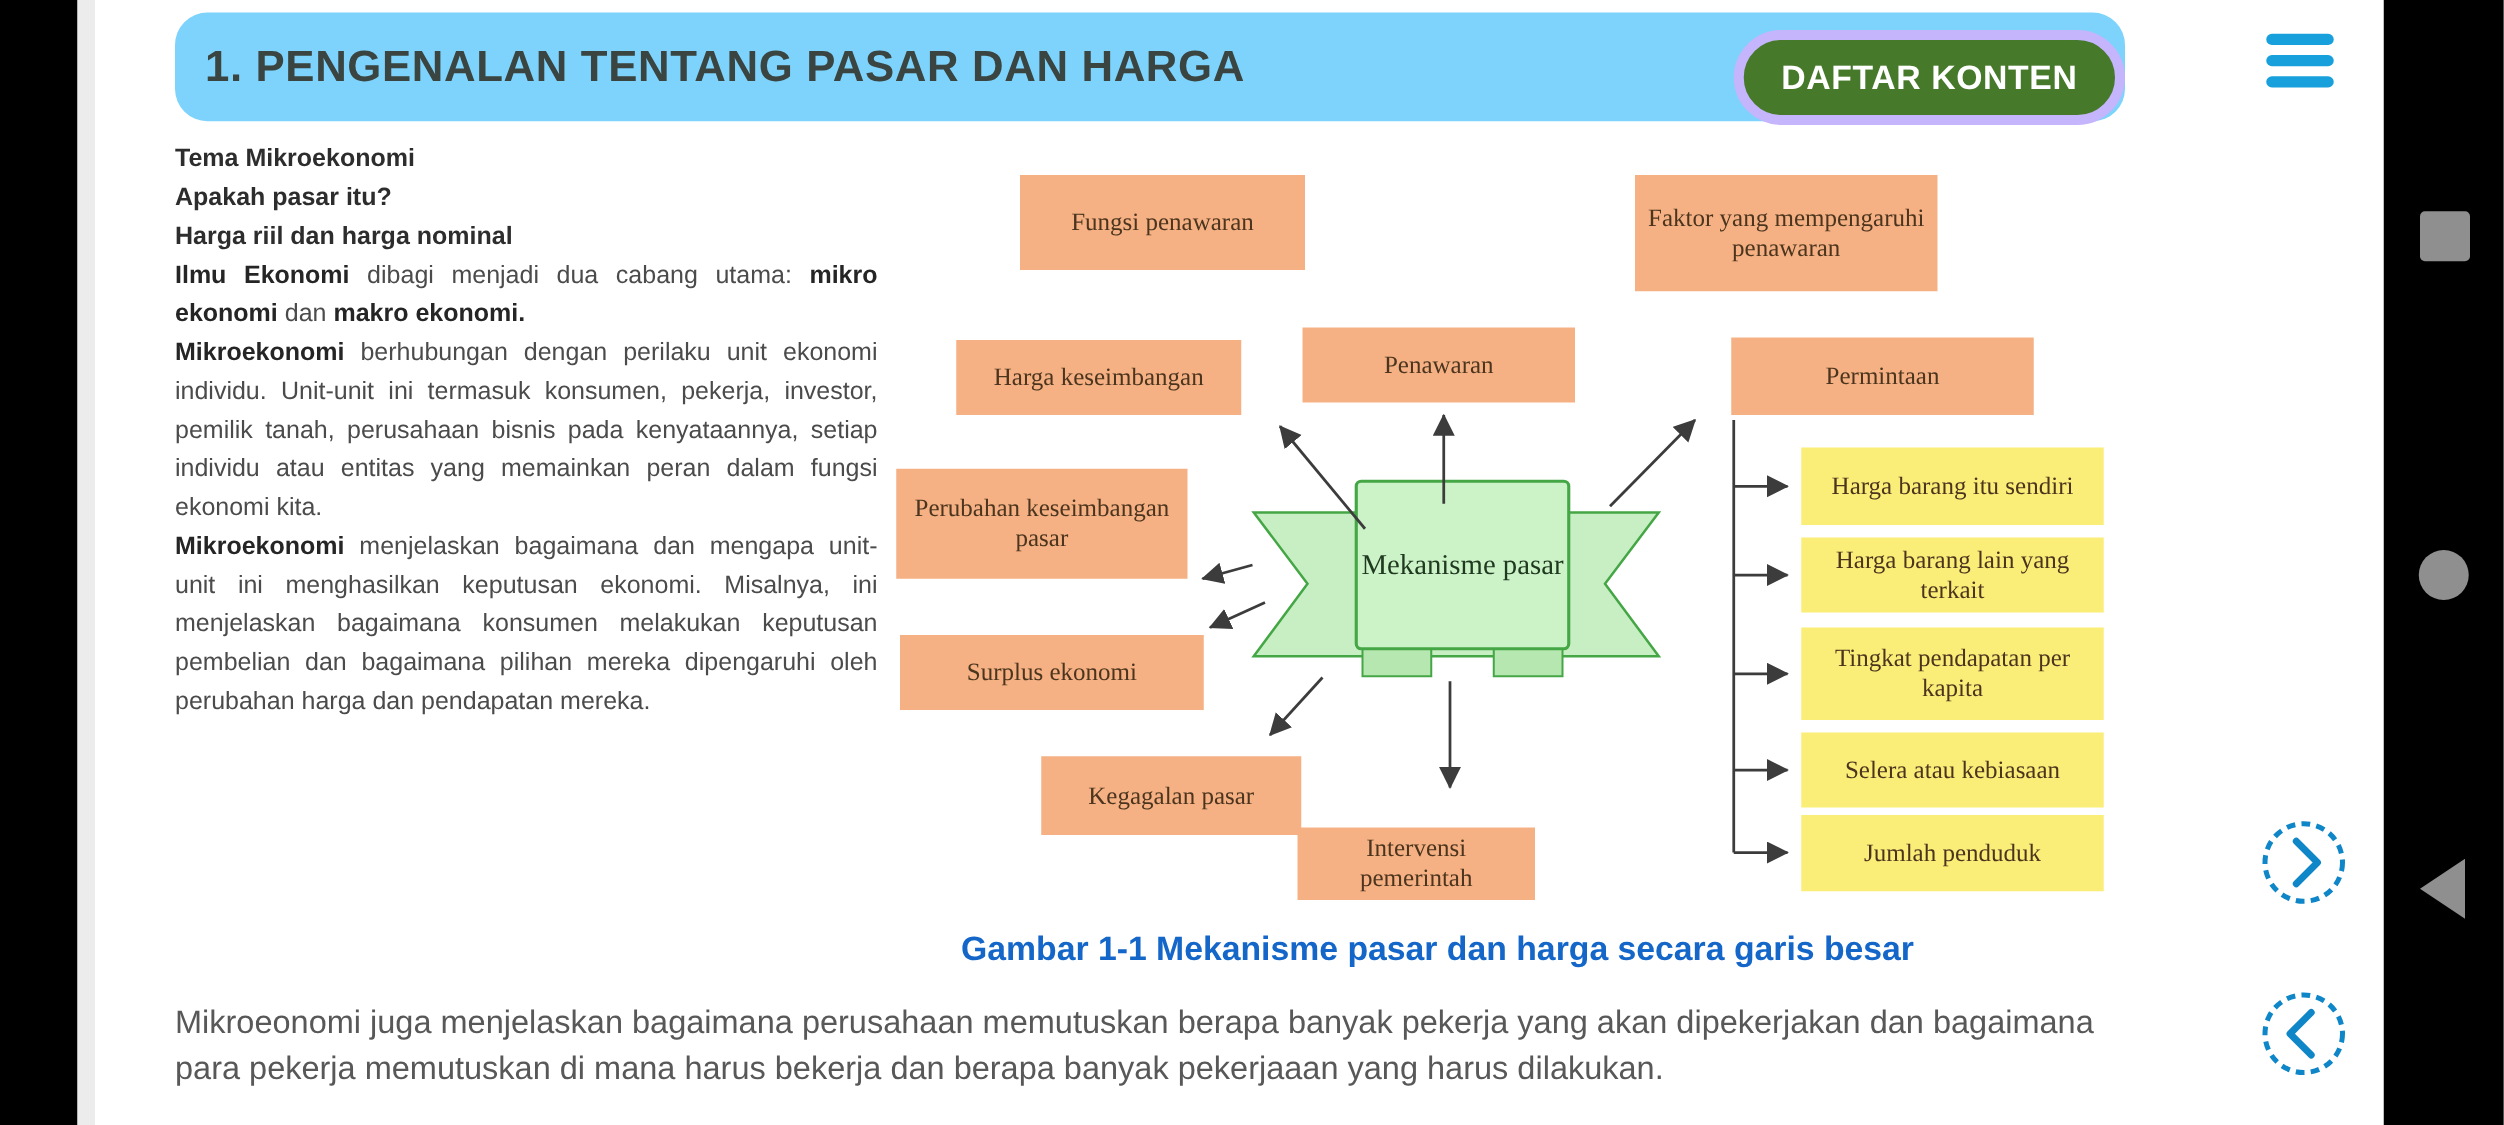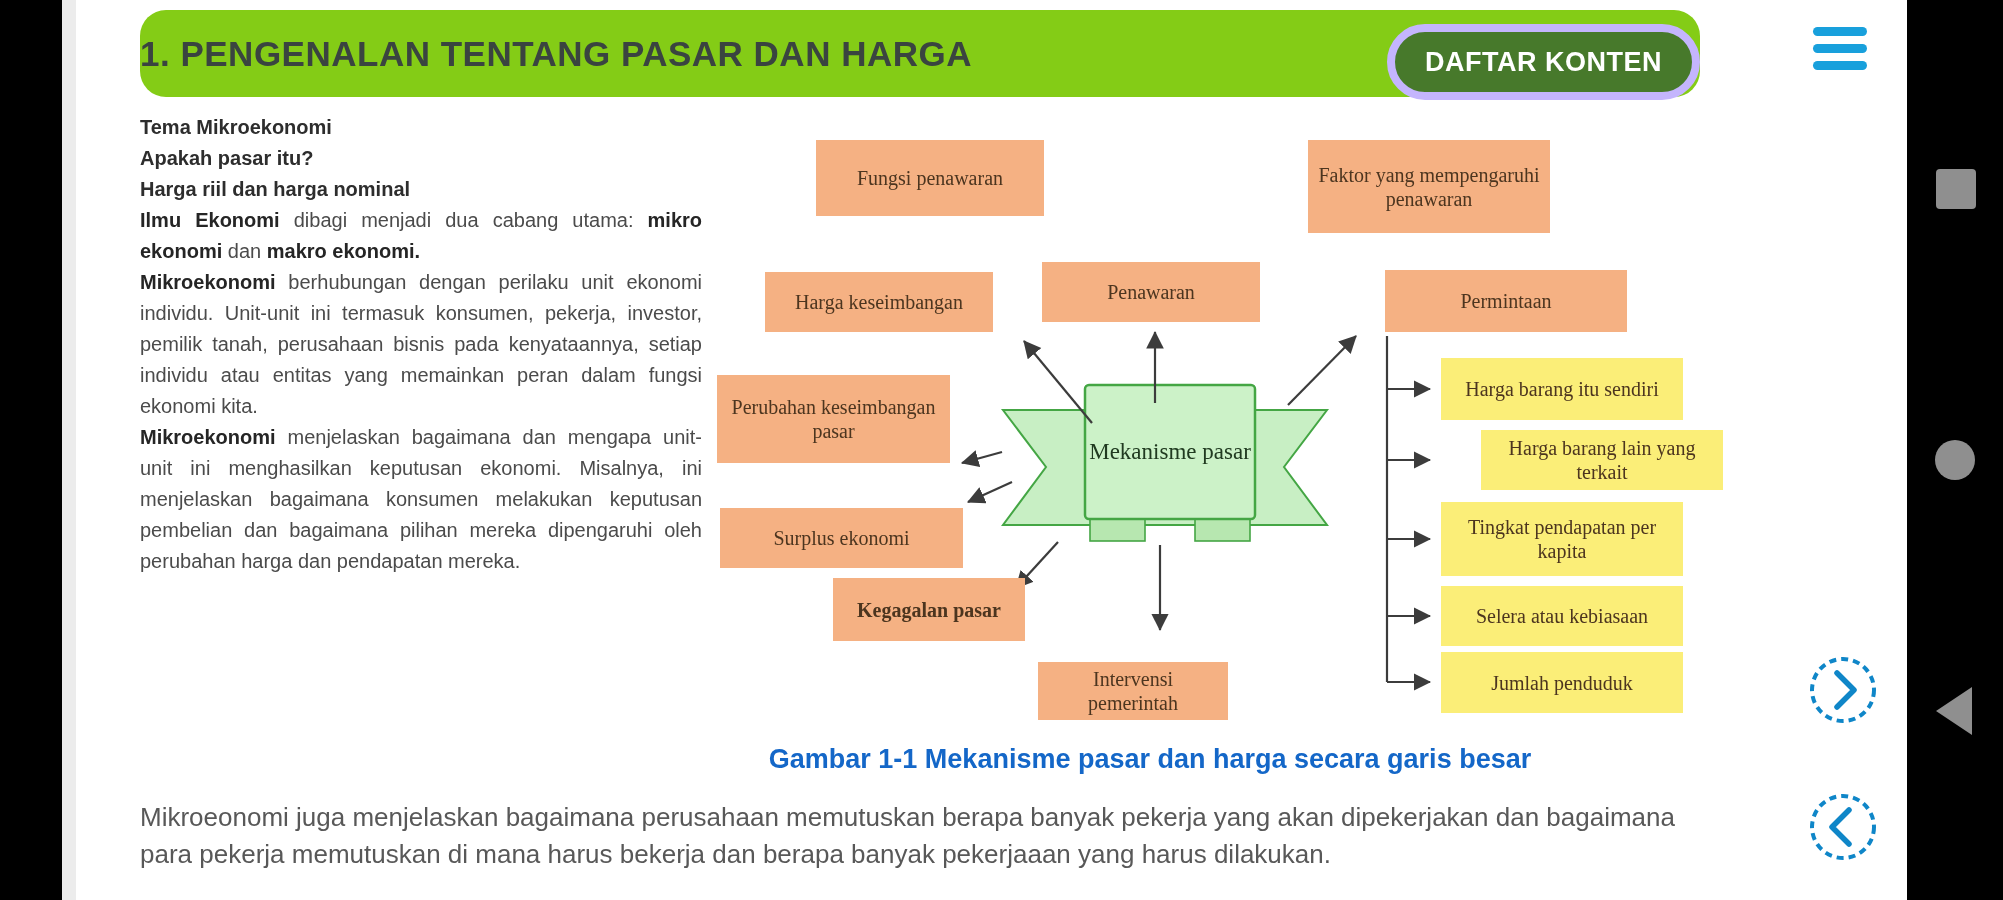--- a/index.html
+++ b/index.html
@@ -7,21 +7,21 @@
         font-family:"Liberation Sans",sans-serif;}
   
   .sysbar-left{position:absolute;left:0;top:0;width:62px;height:900px;background:#000;}
   .edge-strip{position:absolute;left:62px;top:0;width:14px;height:900px;background:#ececec;}
   .navbar{position:absolute;left:1907px;top:0;width:96px;height:900px;background:#000;}
   .nav-square{position:absolute;left:29px;top:169px;width:40px;height:40px;background:#8f8f8f;border-radius:4px;}
   .nav-circle{position:absolute;left:28px;top:440px;width:40px;height:40px;background:#8f8f8f;border-radius:50%;}
   .nav-back{position:absolute;left:29px;top:687px;}
   
   .banner{position:absolute;left:140px;top:10px;width:1560px;height:87px;border-radius:26px;
-          background:#84cc16;display:flex;align-items:center;box-sizing:border-box;}
+          background:#7dd3fc;display:flex;align-items:center;padding-left:24px;box-sizing:border-box;}
   .banner .title{font-size:35px;font-weight:bold;color:#3a4440;letter-spacing:.5px;}
   .toc-btn{position:absolute;left:1387px;top:24px;width:313px;height:76px;border-radius:38px;
            background:#47792b;border:8px solid #c4b5fd;color:#fff;font-weight:bold;font-size:27px;
            font-family:"Liberation Sans",sans-serif;letter-spacing:.5px;cursor:pointer;}
   
   .article{position:absolute;left:140px;top:112px;width:562px;font-size:20px;line-height:31px;color:#4b4b4b;}
   .article .hline{font-weight:bold;color:#2d2d2d;}
   .article p{margin:0;text-align:justify;}
   .article .b{font-weight:bold;color:#252525;}
   .footer-par{position:absolute;left:140px;top:799px;width:1565px;font-size:26px;line-height:37px;color:#585858;}
@@ -94,25 +94,25 @@
     <line x1="1387" y1="682" x2="1430" y2="682" stroke="#3c3c3c" stroke-width="2.2" marker-end="url(#ah)"></line>
   </svg>
 
   <div class="dbox orange" style="left:816px;top:140px;width:228px;height:76px;">Fungsi penawaran</div>
   <div class="dbox orange" style="left:1308px;top:140px;width:242px;height:93px;">Faktor yang mempengaruhi penawaran</div>
   <div class="dbox orange" style="left:765px;top:272px;width:228px;height:60px;">Harga keseimbangan</div>
   <div class="dbox orange" style="left:1042px;top:262px;width:218px;height:60px;text-align:center;">Penawaran</div>
   <div class="dbox orange" style="left:1385px;top:270px;width:242px;height:62px;">Permintaan</div>
   <div class="dbox orange" style="left:717px;top:375px;width:233px;height:88px;">Perubahan keseimbangan pasar</div>
   <div class="dbox orange" style="left:720px;top:508px;width:243px;height:60px;">Surplus ekonomi</div>
-  <div class="dbox orange" style="left:833px;top:578px;width:192px;height:63px;font-weight:bold;">Kegagalan pasar</div>
+  <div class="dbox orange" style="left:833px;top:605px;width:208px;height:63px;">Kegagalan pasar</div>
   <div class="dbox orange" style="left:1038px;top:662px;width:190px;height:58px;">Intervensi pemerintah</div>
 
   <div class="dbox yellow" style="left:1441px;top:358px;width:242px;height:62px;">Harga barang itu sendiri</div>
-  <div class="dbox yellow" style="left:1441px;top:430px;width:242px;height:60px;margin-left:40px;">Harga barang lain yang terkait</div>
+  <div class="dbox yellow" style="left:1441px;top:430px;width:242px;height:60px;">Harga barang lain yang terkait</div>
   <div class="dbox yellow" style="left:1441px;top:502px;width:242px;height:74px;">Tingkat pendapatan per kapita</div>
   <div class="dbox yellow" style="left:1441px;top:586px;width:242px;height:60px;">Selera atau kebiasaan</div>
   <div class="dbox yellow" style="left:1441px;top:652px;width:242px;height:61px;">Jumlah penduduk</div>
 
   <div class="ribbon-text">Mekanisme pasar</div>
 
   <div class="caption">Gambar 1-1 Mekanisme pasar dan harga secara garis besar</div>
 
   <div class="footer-par">Mikroeonomi juga menjelaskan bagaimana perusahaan memutuskan berapa banyak pekerja yang akan dipekerjakan dan bagaimana para pekerja memutuskan di mana harus bekerja dan berapa banyak pekerjaaan yang harus dilakukan.</div>
 

